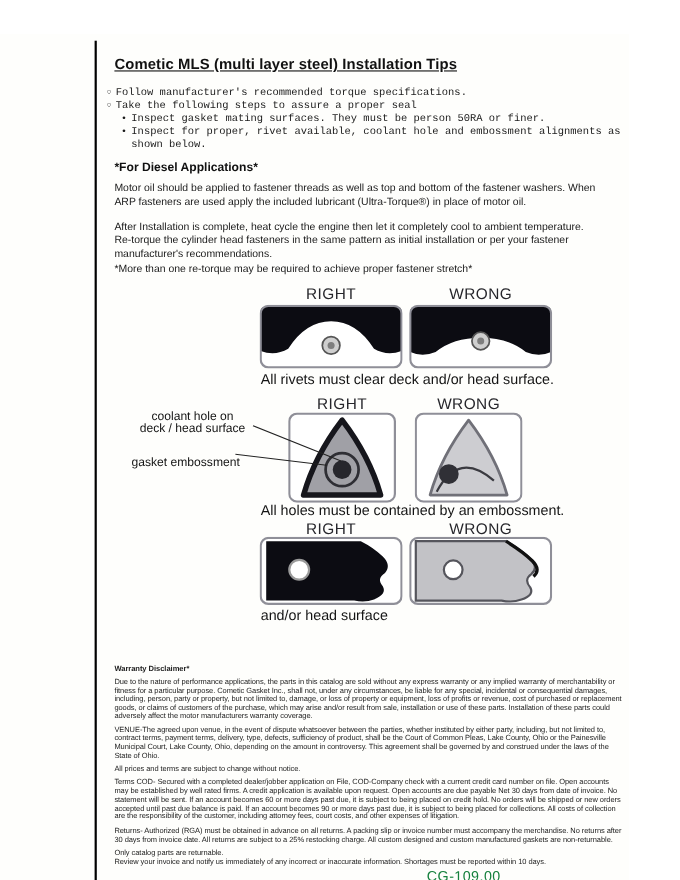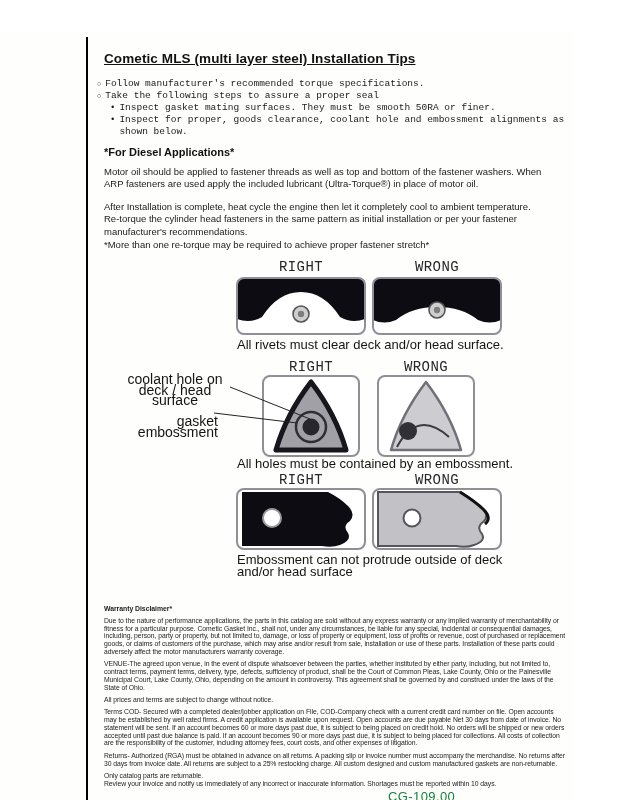--- a/index.html
+++ b/index.html
@@ -21,21 +21,21 @@
   .mk1  { font-size:7px; line-height:12px; }
   .mk2  { font-size:9px; line-height:12px; }
   .subtip { margin-left:13px; }
 
   .diesel-heading { position:absolute; left:104px; top:115px; font-size:11px; font-weight:bold; }
   .para { position:absolute; left:104px; width:440px; font-size:9.5px; line-height:12.3px; color:#1a1a1a; }
   .para1 { top:135px; }
   .para2 { top:170px; }
   .para3 { top:208px; width:420px; }
 
-  .dg-label { position:absolute; font-size:14px; color:#26262b; letter-spacing:0.4px; text-align:center;font-family:Liberation Mono, monospace; }
+  .dg-label { position:absolute; font-size:14px; color:#26262b; letter-spacing:0.4px; text-align:center; }
   .lbl-r1 { left:236px; top:228px; width:130px; }
   .lbl-w1 { left:372px; top:228px; width:130px; }
   .lbl-r2 { left:262px; top:328px; width:98px; }
   .lbl-w2 { left:377px; top:328px; width:98px; }
   .lbl-r3 { left:236px; top:441px; width:130px; }
   .lbl-w3 { left:372px; top:441px; width:130px; }
 
   .panel { position:absolute; }
   .p-r1 { left:236px; top:246px; width:130px; height:58px; }
   .p-w1 { left:372px; top:246px; width:130px; height:58px; }
@@ -43,21 +43,21 @@
   .p-w2 { left:377px; top:344px; width:98px; height:82px; }
   .p-r3 { left:236px; top:457px; width:130px; height:62px; }
   .p-w3 { left:372px; top:457px; width:130px; height:62px; }
   .panel svg { display:block; width:100%; height:100%; }
 
   .caption { position:absolute; left:237px; font-size:13px; color:#141414; line-height:12px; }
   .cap1 { top:308px; }
   .cap2 { top:427px; }
   .cap3 { top:523px; }
 
-  .callout { position:absolute; font-size:14px; line-height:10.5px; color:#141414; }
+  .callout { position:absolute; font-size:11px; line-height:10.5px; color:#141414; }
   .callout-coolant { left:125px; top:343px; width:100px; text-align:center; }
   .callout-emboss  { left:118px; top:385px; width:100px; text-align:right; }
   .callout-lines { position:absolute; left:205px; top:348px; width:115px; height:50px; z-index:5; pointer-events:none; }
 
   .disclaimer { position:absolute; left:104px; top:574px; width:463px; font-size:6.8px; line-height:7.8px; color:#222; letter-spacing:-0.05px; }
   .disclaimer .dh { font-weight:bold; margin-bottom:4px; font-size:6.9px; }
   .disclaimer p { margin-bottom:4.5px; }
   .disclaimer p.tight { margin-bottom:0.5px; }
 
   .doc-number { position:absolute; left:388px; top:758px; font-size:13px; color:#15803d; letter-spacing:0.4px; }
@@ -74,25 +74,25 @@
     <div class="tip">
       <span class="mk mk1">○</span>
       <span>Follow manufacturer's recommended torque specifications.</span>
     </div>
     <div class="tip">
       <span class="mk mk1">○</span>
       <span>Take the following steps to assure a proper seal</span>
     </div>
     <div class="tip subtip">
       <span class="mk mk2">•</span>
-      <span>Inspect gasket mating surfaces.  They must be smooth 50RA or finer.</span>
+      <span>Inspect gasket mating surfaces.  They must be person 50RA or finer.</span>
     </div>
     <div class="tip subtip">
       <span class="mk mk2">•</span>
-      <span>Inspect for proper, goods clearance, coolant hole and embossment alignments as shown below.</span>
+      <span>Inspect for proper, rivet available, coolant hole and embossment alignments as shown below.</span>
     </div>
   </div>
 
   <div class="diesel-heading">*For Diesel Applications*</div>
   <div class="para para1">Motor oil should be applied to fastener threads as well as top and bottom of the fastener washers. When ARP fasteners are used apply the included lubricant (Ultra-Torque®) in place of motor oil.</div>
   <div class="para para2">After Installation is complete, heat cycle the engine then let it completely cool to ambient temperature. Re-torque the cylinder head fasteners in the same pattern as initial installation or per your fastener manufacturer's recommendations.</div>
   <div class="para para3">*More than one re-torque may be required to achieve proper fastener stretch*</div>
 
   <div class="dg-label lbl-r1">RIGHT</div>
   <div class="dg-label lbl-w1">WRONG</div>
@@ -164,21 +164,20 @@
   <div class="panel p-w3">
     <svg viewBox="0 0 130 62">
       <rect x="1" y="1" width="128" height="60" rx="7" fill="#ffffff"></rect>
       <path d="M6,4 H88 Q102,12 110,20 Q118,28 111,34 Q104,39 110,46 Q114,53 102,57 Q94,60 84,58 H6 Z" fill="#c2c2c6" stroke="#55555c" stroke-width="2"></path>
       <path d="M88,4 Q104,14 112,22 Q120,30 113,36" fill="none" stroke="#111" stroke-width="3"></path>
       <circle cx="40" cy="30" r="8.5" fill="#ffffff" stroke="#55555c" stroke-width="2"></circle>
       <rect x="1" y="1" width="128" height="60" rx="7" fill="none" stroke="#8f8f98" stroke-width="2"></rect>
     </svg>
   </div>
   <div class="caption cap3">
-    <div>Embossment can not protrude outside of deck</div>
     <div>and/or head surface</div>
   </div>
 
   <div class="disclaimer">
     <div class="dh">Warranty Disclaimer*</div>
     <p>Due to the nature of performance applications, the parts in this catalog are sold without any express warranty or any implied warranty of merchantability or fitness for a particular purpose.  Cometic Gasket Inc., shall not, under any circumstances, be liable for any special, incidental or consequential damages, including, person, party or property, but not limited to, damage, or loss of property or equipment, loss of profits or revenue, cost of purchased or replacement goods, or claims of customers of the purchase, which may arise and/or result from sale, installation or use of these parts.  Installation of these parts could adversely affect the motor manufacturers warranty coverage.</p>
     <p>VENUE-The agreed upon venue, in the event of dispute whatsoever between the parties, whether instituted by either party, including, but not limited to, contract terms, payment terms, delivery, type, defects, sufficiency of product, shall be the Court of Common Pleas, Lake County, Ohio or the Painesville Municipal Court, Lake County, Ohio, depending on the amount in controversy.  This agreement shall be governed by and construed under the laws of the State of Ohio.</p>
     <p>All prices and terms are subject to change without notice.</p>
     <p>Terms COD- Secured with a completed dealer/jobber application on File, COD-Company check with a current credit card number on file.  Open accounts may be established by well rated firms.  A credit application is available upon request.  Open accounts are due payable Net 30 days from date of invoice.  No statement will be sent.  If an account becomes 60 or more days past due, it is subject to being placed on credit hold.  No orders will be shipped or new orders accepted until past due balance is paid.  If an account becomes 90 or more days past due, it is subject to being placed for collections.  All costs of collection are the responsibility of the customer, including attorney fees, court costs, and other expenses of litigation.</p>
     <p>Returns- Authorized (RGA) must be obtained in advance on all returns.  A packing slip or invoice number must accompany the merchandise.  No returns after 30 days from invoice date.  All returns are subject to a 25% restocking charge.  All custom designed and custom manufactured gaskets are non-returnable.</p>

